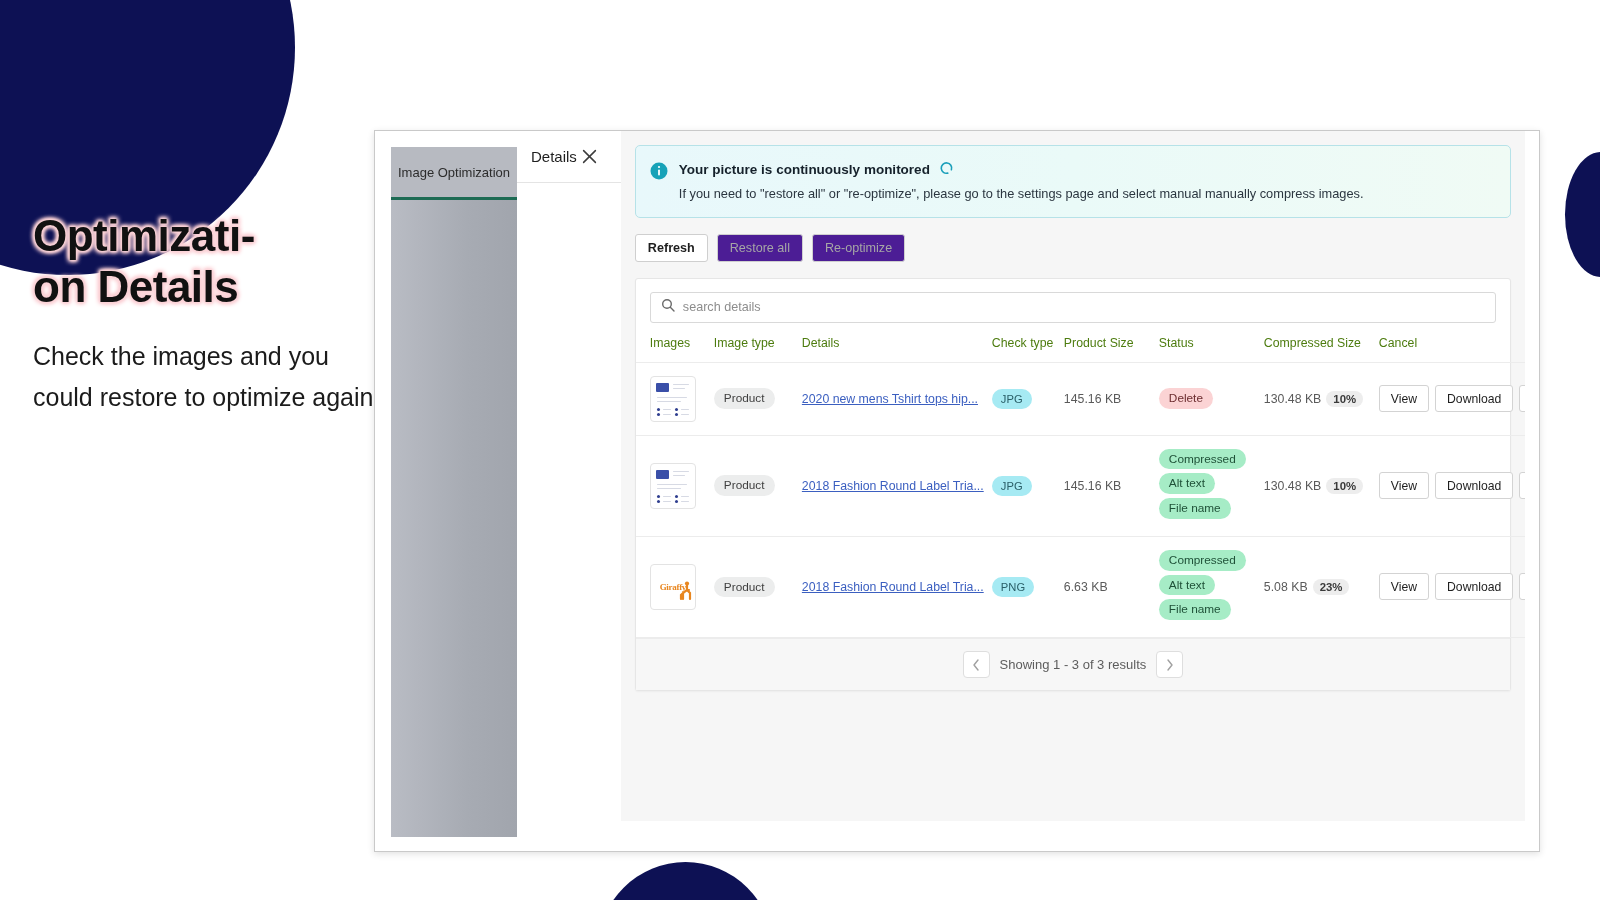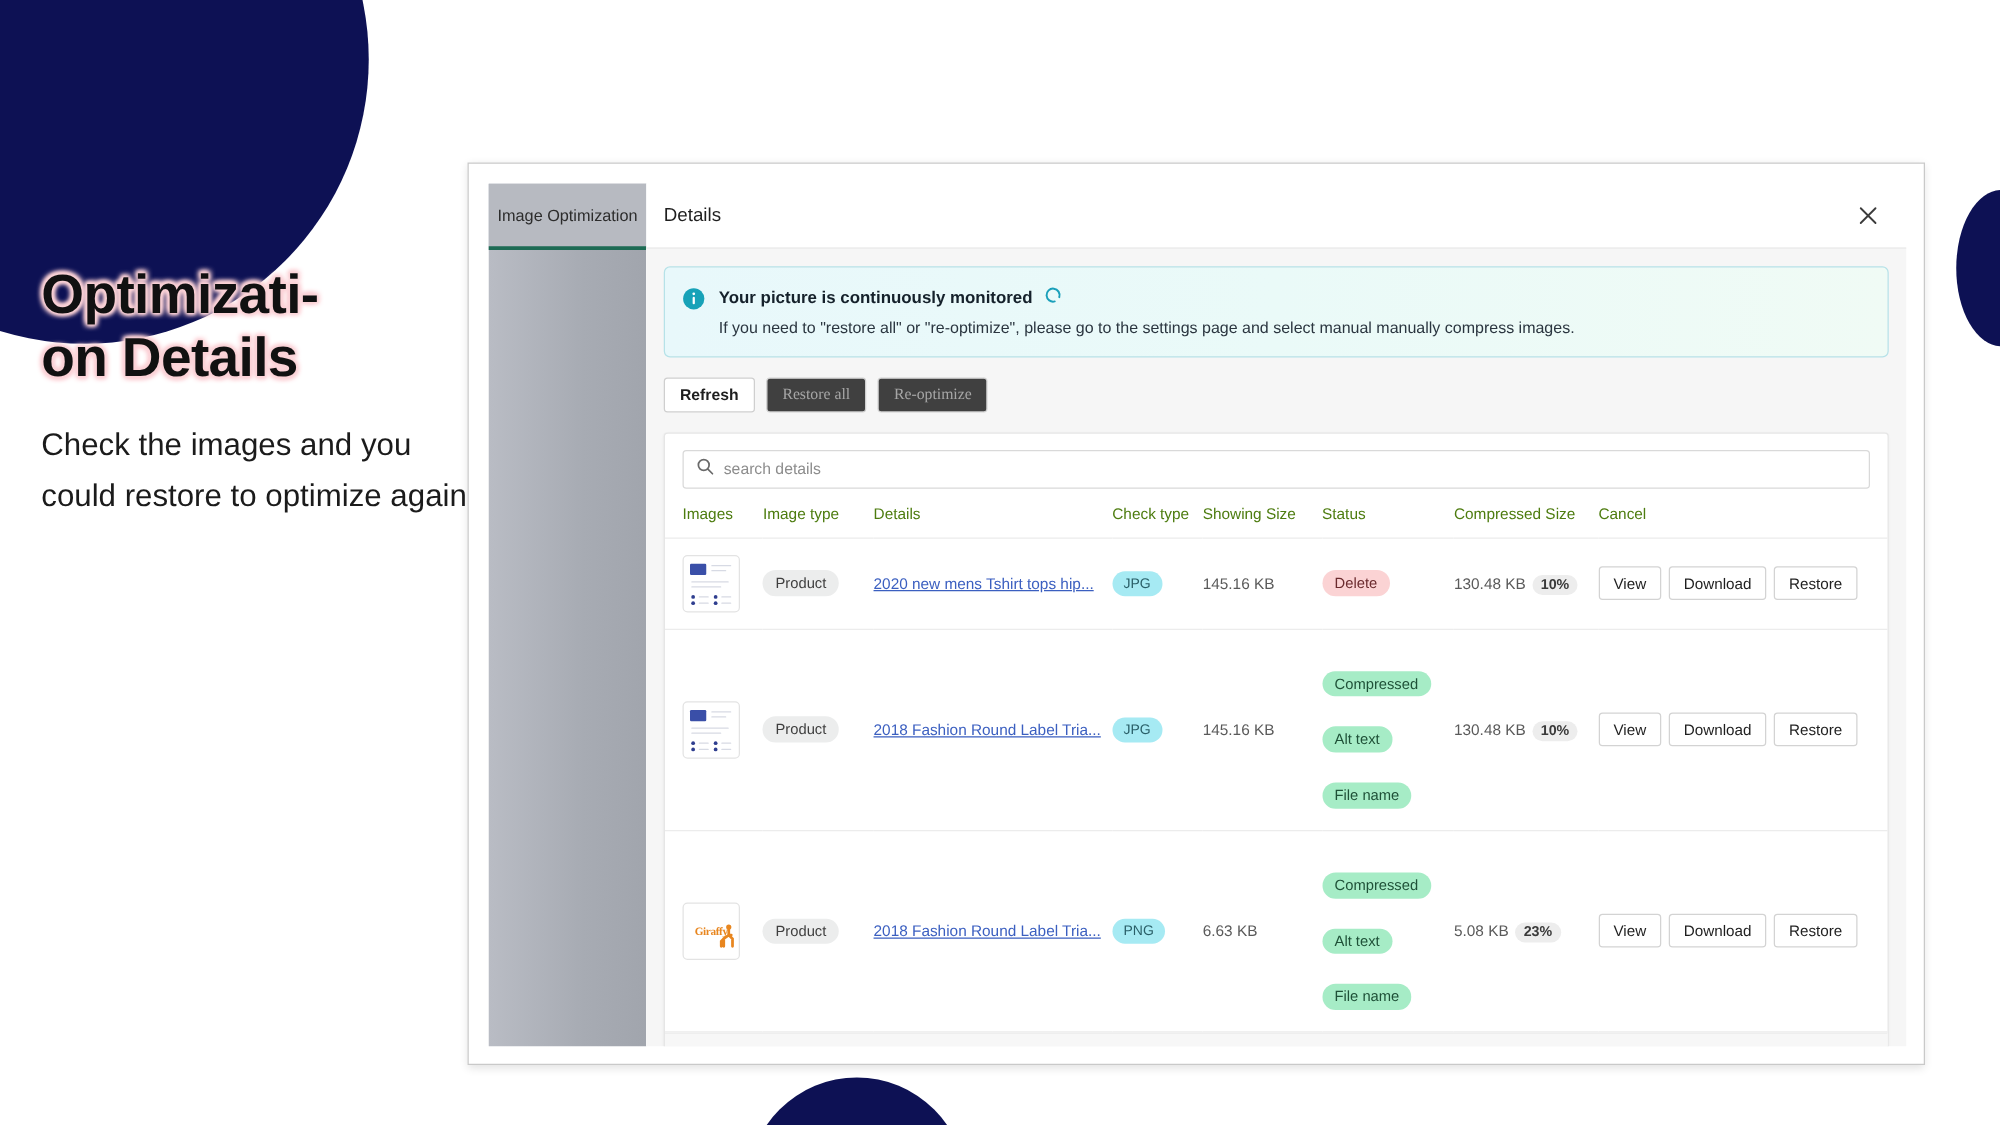--- a/index.html
+++ b/index.html
@@ -43,22 +43,22 @@
   #backdrop-tab {
     position: absolute; left: 16px; top: 16px; width: 126px; height: 53px;
     background: #b7bac1;
     display: flex; align-items: center; justify-content: center;
     border-bottom: 3px solid #1d6b54;
   }
   #backdrop-tab-label { font-size: 13px; color: #2c2c2c; white-space: nowrap; }
 
   
   #modal {
-    position: absolute; left: 142px; top: 16px; width: 1008px; height: 690px;
-    background: #ffffff; display: flex; flex-direction: column;
+    position: absolute; left: 142px; top: 0; width: 1008px; height: 690px;
+    background: #ffffff; display: flex; flex-direction: row;
   }
 
   #modal-header {
     height: 52px; flex: 0 0 52px; border-bottom: 1px solid #e4e4e4;
     display: flex; align-items: center; padding: 0 18px 0 14px;
   }
   #modal-title { font-size: 15px; color: #1f1f1f; font-weight: 400; }
   #close-btn {
     margin-left: auto; width: 26px; height: 26px; cursor: pointer;
     display: flex; align-items: center; justify-content: center;
@@ -84,21 +84,21 @@
   #banner-desc { margin-top: 7px; font-size: 12.8px; color: #2b3640; line-height: 1.3; }
 
   
   #actions-row { display: flex; gap: 9px; margin-top: 16px; }
   .act-btn {
     height: 28px; padding: 0 12px; background: #ffffff; border: 1px solid #cfcfcf;
     border-radius: 3px; font-size: 12.6px; color: #1e1e1e; cursor: pointer;
     font-family: "Liberation Sans", sans-serif; font-weight: 700;
     display: inline-flex; align-items: center;
   }
-  .act-btn.disabled { color: #a6a6a6; background: #404040; font-weight: 400; cursor: default; font-family: Liberation Serif, serif; }
+  .act-btn.disabled { color: #a6a6a6; background: #4c1d95; font-weight: 400; cursor: default; }
 
   
   #table-card {
     margin-top: 16px; background: #ffffff; border: 1px solid #e6e6e6; border-radius: 3px;
     box-shadow: 0 1px 2px rgba(0,0,0,0.04);
   }
   #search-wrap { padding: 13px 14px 10px 14px; }
   #search-box {
     height: 31px; border: 1px solid #d9d9d9; border-radius: 3px; background: #fff;
     display: flex; align-items: center; gap: 8px; padding: 0 10px;
@@ -141,21 +141,21 @@
   .thumb-giraffe { display: flex; align-items: center; justify-content: center; }
   .giraffe-text { font-size: 9px; font-weight: 700; color: #e8861f; letter-spacing: -0.3px; font-family: "Liberation Serif", serif; }
 
   
   .pill {
     display: inline-block; padding: 3px 10px; border-radius: 11px; font-size: 11.8px; line-height: 1.25;
   }
   .pill-product { background: #eceded; color: #3f3f3f; }
   .pill-filetype { background: #a6eaf3; color: #2a5f68; font-size: 11.2px; padding: 3px 9px; }
   .pill-delete { background: #fbd3d4; color: #6b2b2e; }
-  .pill-green { background: #a6ecc6; color: #1f5138; margin-bottom: 4px; margin-top: 20px; }
+  .pill-green { background: #a6ecc6; color: #1f5138; margin-bottom: 4px; }
   .pill-pct { background: #ededed; color: #3a3a3a; font-size: 11.4px; padding: 2px 7px; border-radius: 9px; margin-left: 5px; font-weight: 700; }
 
   .detail-link { color: #3b5fc0; text-decoration: underline; font-size: 12.3px; cursor: pointer; }
   .status-stack { display: flex; flex-direction: column; align-items: flex-start; }
 
   .row-btn {
     height: 27px; padding: 0 11px; background: #fff; border: 1px solid #d3d3d3;
     border-radius: 3px; font-size: 12.2px; color: #1f1f1f; cursor: pointer;
     font-family: "Liberation Sans", sans-serif; margin-right: 6px;
     display: inline-flex; align-items: center;
@@ -261,21 +261,21 @@
             </div>
           </div>
 
           <table id="details-table">
             <thead>
               <tr>
                 <th class="col-img">Images</th>
                 <th class="col-type">Image type</th>
                 <th class="col-det">Details</th>
                 <th class="col-ft">Check type</th>
-                <th class="col-os">Showing Size</th>
+                <th class="col-os">Product Size</th>
                 <th class="col-st">Status</th>
                 <th class="col-cs">Compressed Size</th>
                 <th class="col-act">Cancel</th>
               </tr>
             </thead>
             <tbody>
 
               <tr>
                 <td class="col-img">
                   <div class="thumb">

